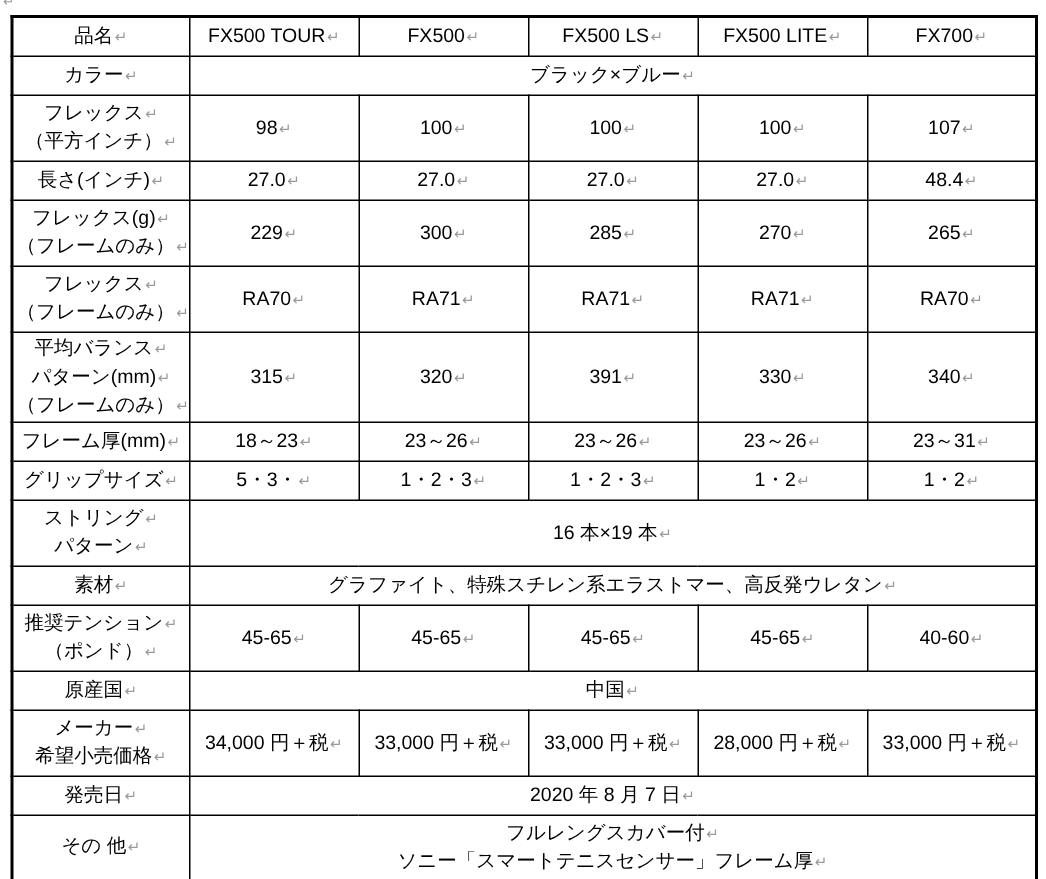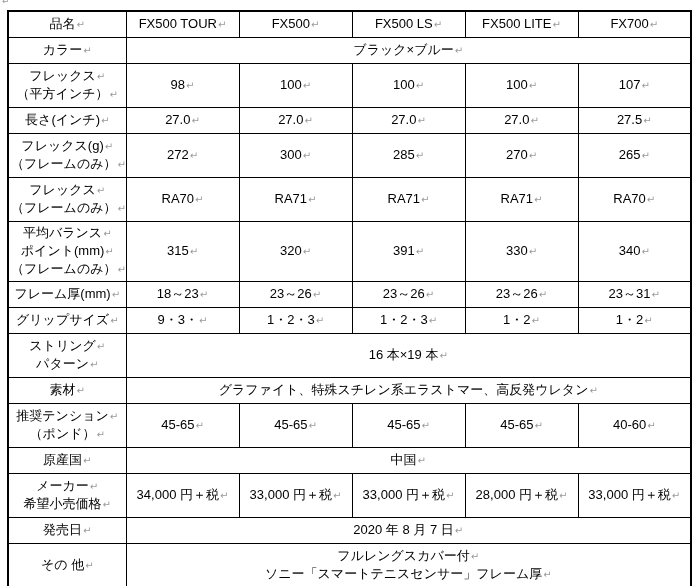--- a/index.html
+++ b/index.html
@@ -92,31 +92,31 @@
           <td>
             <div class="cell-line"><span>27.0</span><span class="eoc">↵</span></div>
           </td>
           <td>
             <div class="cell-line"><span>27.0</span><span class="eoc">↵</span></div>
           </td>
           <td>
             <div class="cell-line"><span>27.0</span><span class="eoc">↵</span></div>
           </td>
           <td>
-            <div class="cell-line"><span>27.5</span><span class="eoc">↵</span></div>
+            <div class="cell-line"><span>48.4</span><span class="eoc">↵</span></div>
             <span class="eor">¤</span>
           </td>
         </tr>
         <tr class="h2">
           <td>
             <div class="cell-line"><span>フレックス(g)</span><span class="eoc">↵</span></div>
             <div class="cell-line"><span>（フレームのみ）</span><span class="eoc">↵</span></div>
           </td>
           <td>
-            <div class="cell-line"><span>272</span><span class="eoc">↵</span></div>
+            <div class="cell-line"><span>229</span><span class="eoc">↵</span></div>
           </td>
           <td>
             <div class="cell-line"><span>300</span><span class="eoc">↵</span></div>
           </td>
           <td>
             <div class="cell-line"><span>285</span><span class="eoc">↵</span></div>
           </td>
           <td>
             <div class="cell-line"><span>270</span><span class="eoc">↵</span></div>
           </td>
@@ -143,21 +143,21 @@
             <div class="cell-line"><span>RA71</span><span class="eoc">↵</span></div>
           </td>
           <td>
             <div class="cell-line"><span>RA70</span><span class="eoc">↵</span></div>
             <span class="eor">¤</span>
           </td>
         </tr>
         <tr class="h3">
           <td>
             <div class="cell-line"><span>平均バランス</span><span class="eoc">↵</span></div>
-            <div class="cell-line"><span>ポイント(mm)</span><span class="eoc">↵</span></div>
+            <div class="cell-line"><span>パターン(mm)</span><span class="eoc">↵</span></div>
             <div class="cell-line"><span>（フレームのみ）</span><span class="eoc">↵</span></div>
           </td>
           <td>
             <div class="cell-line"><span>315</span><span class="eoc">↵</span></div>
           </td>
           <td>
             <div class="cell-line"><span>320</span><span class="eoc">↵</span></div>
           </td>
           <td>
             <div class="cell-line"><span>391</span><span class="eoc">↵</span></div>
@@ -189,21 +189,21 @@
           <td>
             <div class="cell-line"><span>23～31</span><span class="eoc">↵</span></div>
             <span class="eor">¤</span>
           </td>
         </tr>
         <tr class="h1">
           <td>
             <div class="cell-line"><span>グリップサイズ</span><span class="eoc">↵</span></div>
           </td>
           <td>
-            <div class="cell-line"><span>9・3・</span><span class="eoc">↵</span></div>
+            <div class="cell-line"><span>5・3・</span><span class="eoc">↵</span></div>
           </td>
           <td>
             <div class="cell-line"><span>1・2・3</span><span class="eoc">↵</span></div>
           </td>
           <td>
             <div class="cell-line"><span>1・2・3</span><span class="eoc">↵</span></div>
           </td>
           <td>
             <div class="cell-line"><span>1・2</span><span class="eoc">↵</span></div>
           </td>

